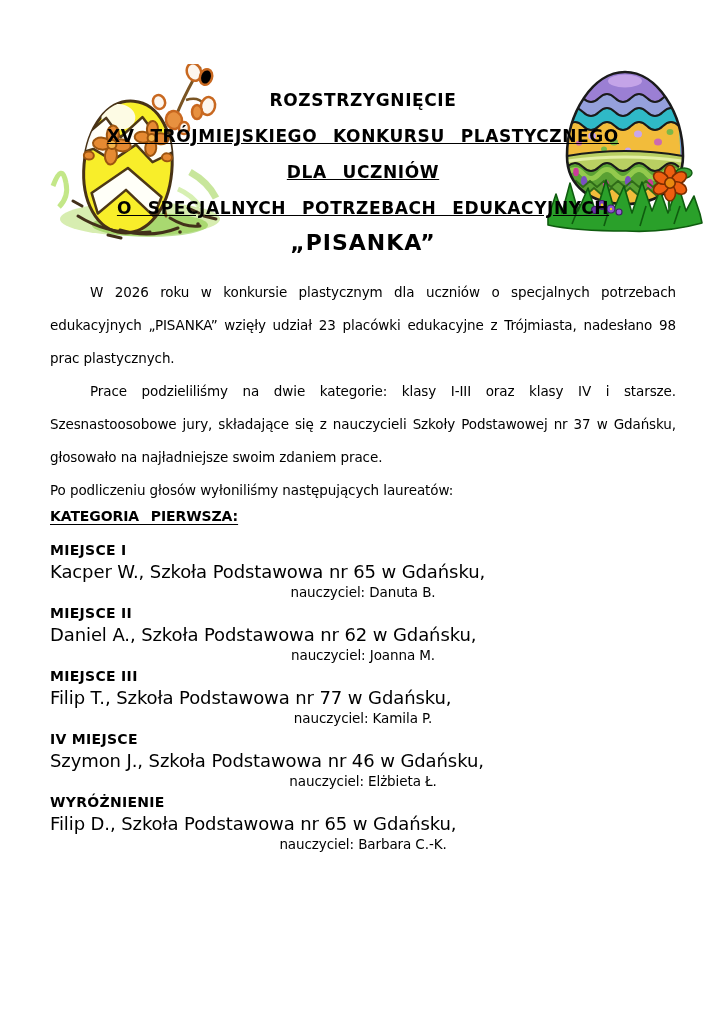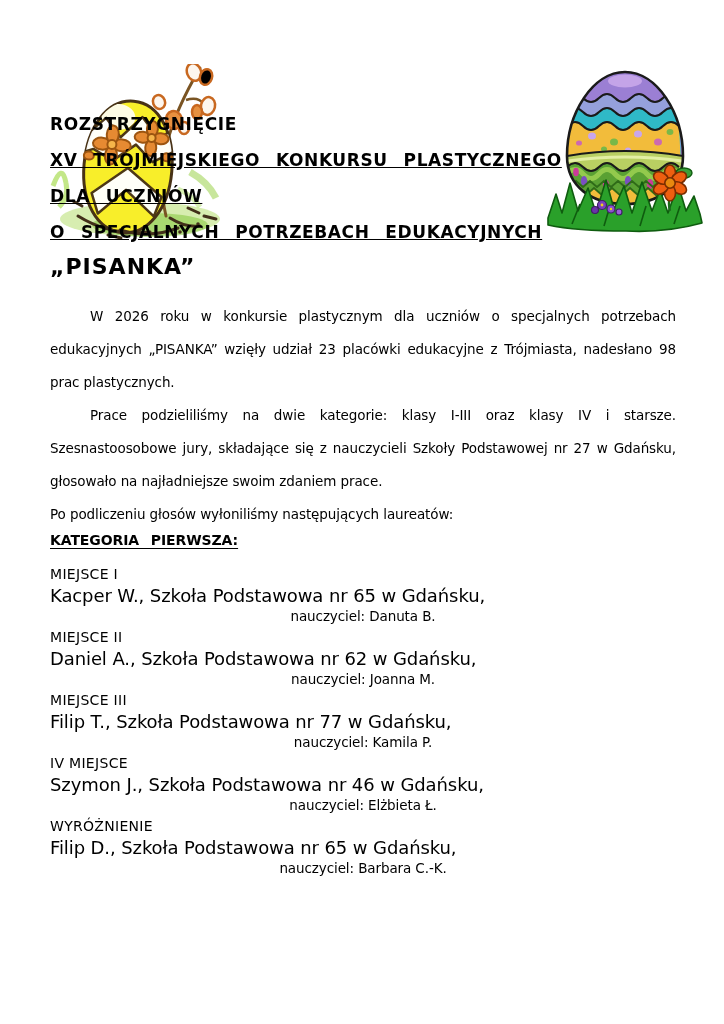--- a/index.html
+++ b/index.html
@@ -10,21 +10,21 @@
     color:#000;
     -webkit-font-smoothing:antialiased;
   }
   .page{
     position:relative;width:724px;height:1024px;
     background:#ffffff;overflow:hidden;
   }
   .artwork-left{position:absolute;left:48px;top:64px;width:185px;height:178px;}
   .artwork-right{position:absolute;left:546px;top:66px;width:158px;height:170px;}
   .content{position:absolute;left:50px;top:0;width:626px;}
-  .title-block{padding-top:116px;}
+  .title-block{text-align:center;padding-top:92px;}
   .title-line{
     font-weight:bold;font-size:17px;line-height:17px;
     word-spacing:0.55em;letter-spacing:0.6px;
   }
   .title-line + .title-line{margin-top:19px;text-decoration:underline;}
   .title-main{
     font-weight:bold;font-size:22px;line-height:22px;
     margin-top:15px;letter-spacing:1px;
   }
   .body-text{margin-top:22px;font-size:13.5px;letter-spacing:-0.1px;}
@@ -36,21 +36,21 @@
     text-indent:0;text-align:left;line-height:20px;
     margin:6px 0 6px 0;
   }
   .category{
     font-weight:bold;font-size:14px;line-height:20px;
     word-spacing:0.5em;
     text-decoration:underline;text-underline-offset:3px;
     margin:0 0 14px 0;
   }
   .result{margin:0;}
-  .place{font-weight:normal;font-size:14px;line-height:21px;letter-spacing:0.3px;}
+  .place{font-weight:bold;font-size:14px;line-height:21px;letter-spacing:0.3px;}
   .laureate{font-size:18px;line-height:21px;}
   .teacher{font-size:13.5px;line-height:21px;text-align:center;}
 </style>
 </head>
 <body>
 
 <div class="page">
 
   <svg class="artwork-left" viewBox="0 0 185 178" role="img" aria-label="hand-drawn Easter egg with orange flowers and pussy willow branch">
 
@@ -205,21 +205,21 @@
     <div class="title-block">
       <div class="title-line">ROZSTRZYGNIĘCIE</div>
       <div class="title-line">XV TRÓJMIEJSKIEGO KONKURSU PLASTYCZNEGO</div>
       <div class="title-line">DLA UCZNIÓW</div>
       <div class="title-line">O SPECJALNYCH POTRZEBACH EDUKACYJNYCH</div>
       <div class="title-main">„PISANKA”</div>
     </div>
 
     <div class="body-text">
       <p class="para">W 2026 roku w konkursie plastycznym dla uczniów o specjalnych potrzebach edukacyjnych „PISANKA” wzięły udział 23 placówki edukacyjne z Trójmiasta, nadesłano 98 prac plastycznych.</p>
-      <p class="para">Prace podzieliliśmy na dwie kategorie: klasy I-III oraz klasy IV i starsze. Szesnastoosobowe jury, składające się z nauczycieli Szkoły Podstawowej nr 27 w Gdańsku, głosowało na najładniejsze swoim zdaniem prace.</p>
+      <p class="para">Prace podzieliliśmy na dwie kategorie: klasy I-III oraz klasy IV i starsze. Szesnastoosobowe jury, składające się z nauczycieli Szkoły Podstawowej nr 37 w Gdańsku, głosowało na najładniejsze swoim zdaniem prace.</p>
       <p class="para para-lead">Po podliczeniu głosów wyłoniliśmy następujących laureatów:</p>
 
       <div class="category">KATEGORIA PIERWSZA:</div>
 
       <div class="result">
         <div class="place">MIEJSCE I</div>
         <div class="laureate">Kacper W., Szkoła Podstawowa nr 65 w Gdańsku,</div>
         <div class="teacher">nauczyciel: Danuta B.</div>
       </div>
 

